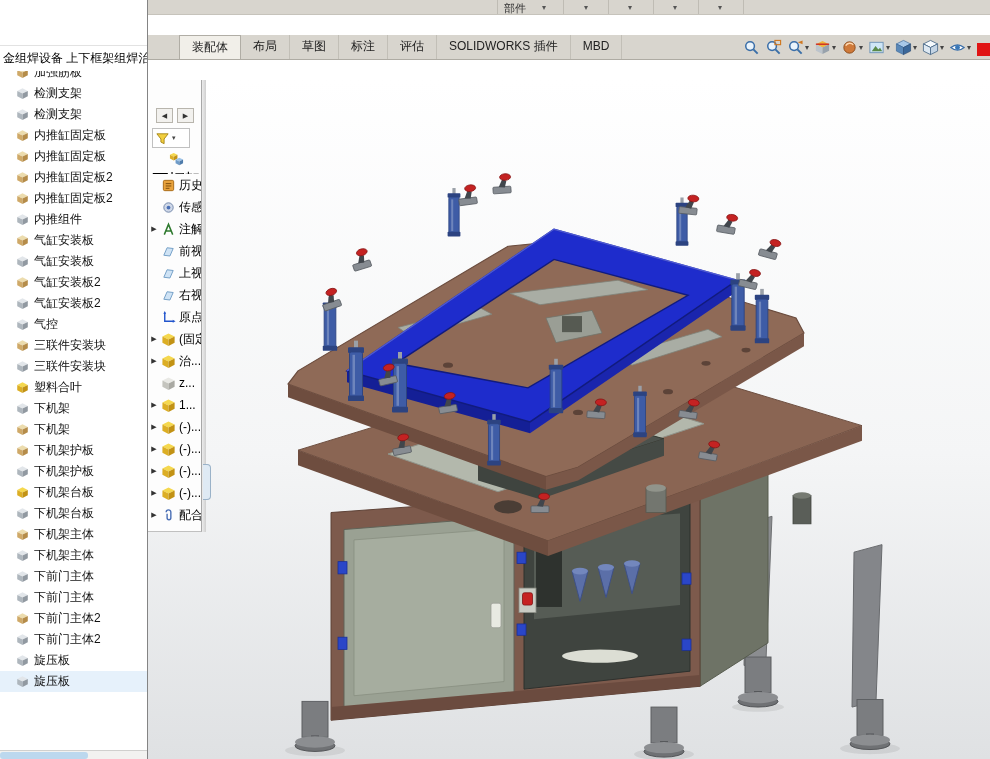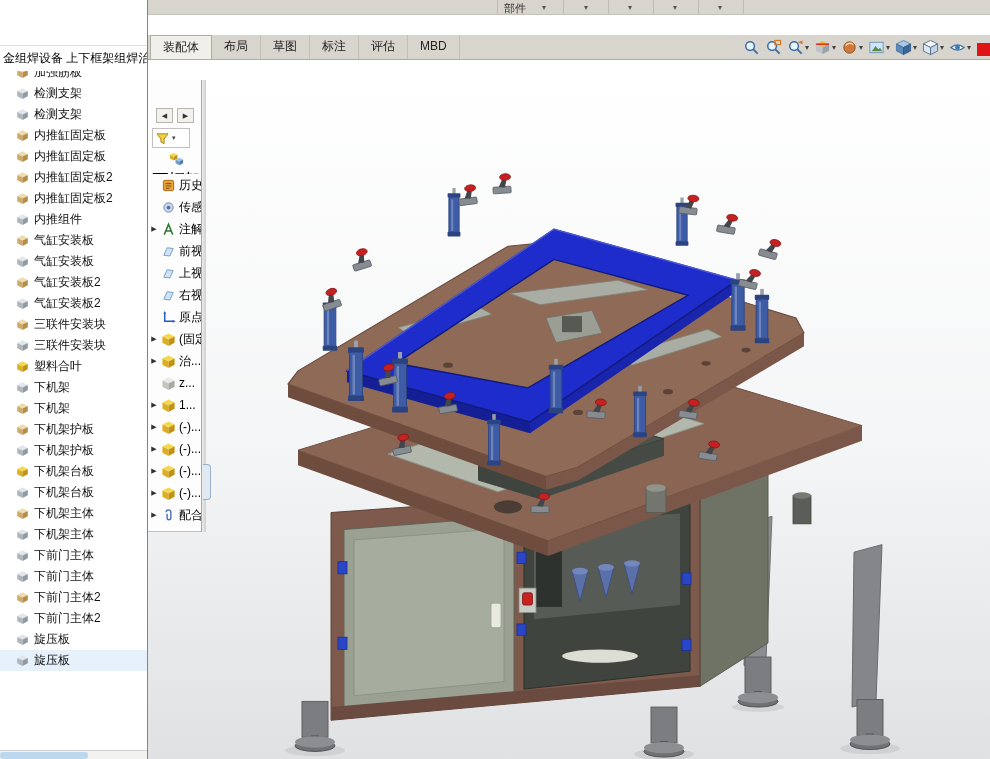--- a/index.html
+++ b/index.html
@@ -23,21 +23,21 @@
 
 
 .right-region{flex:1;display:flex;flex-direction:column;height:100%;min-width:0;gap:20px;}
 .top-strip{height:15px;background:var(--ribbon-bg,#d8d5ce);position:relative;border-bottom:1px solid #c6c3bb;}
 .ts-label{position:absolute;left:356px;top:1px;font-size:11px;color:#333;}
 .ts-dd{position:absolute;top:3px;font-size:8px;color:#555;}
 .ts-sep{position:absolute;top:0;height:14px;width:1px;background:#bfbcb4;}
 .tab-row{height:25px;background:var(--ribbon-bg,#d8d5ce);display:flex;align-items:stretch;position:relative;border-bottom:1px solid #aeaba3;}
 .tabs{display:flex;height:100%;margin-left:2px;}
 .tab{padding:0 12px;font-size:12px;color:#222;line-height:23px;border-right:1px solid #c2bfb7;white-space:nowrap;}
-.tab.active{background:var(--tab-active-bg,#f1efe9);border:1px solid #b0ada5;border-bottom:none;}
+.tab.active{background:var(--tab-active-bg,#f1efe9);border:1px solid #b0ada5;border-bottom:none;margin-left:29px;}
 .hud{margin-left:auto;display:flex;align-items:center;gap:3px;padding-right:18px;}
 .hud-btn{display:flex;align-items:center;height:22px;padding:0 1px;}
 .hud-btn svg{width:17px;height:17px;display:block;}
 .hud-btn .dd{font-size:8px;color:#444;margin-left:1px;}
 .red-marker{position:absolute;right:0;top:8px;width:13px;height:13px;background:var(--accent-red,#e01414);}
 
 
 .viewport{position:relative;flex:1;background:linear-gradient(180deg,var(--viewport-top,#ffffff) 0%,#f4f5f6 55%,var(--viewport-bottom,#dfe1e3) 100%);overflow:hidden;}
 .viewport>svg.model{position:absolute;inset:0;width:100%;height:100%;}
 
@@ -181,20 +181,30 @@
               <polygon points="8,1.5 14.5,4.8 8,8.1 1.5,4.8" fill="#e2e6ea"></polygon>
               <polygon points="1.5,4.8 8,8.1 8,14.8 1.5,11.5" fill="#aeb6bd"></polygon>
               <polygon points="14.5,4.8 8,8.1 8,14.8 14.5,11.5" fill="#9199a1"></polygon>
             </svg>
           </span>
           <span>气缸安装板2</span>
         </div>
         <div class="part-row">
           <span class="p-icon">
             <svg viewBox="0 0 16 16">
+              <polygon points="8,1.5 14.5,4.8 8,8.1 1.5,4.8" fill="#e2e6ea"></polygon>
+              <polygon points="1.5,4.8 8,8.1 8,14.8 1.5,11.5" fill="#aeb6bd"></polygon>
+              <polygon points="14.5,4.8 8,8.1 8,14.8 14.5,11.5" fill="#9199a1"></polygon>
+            </svg>
+          </span>
+          <span>气控</span>
+        </div>
+        <div class="part-row">
+          <span class="p-icon">
+            <svg viewBox="0 0 16 16">
               <polygon points="8,1.5 14.5,4.8 8,8.1 1.5,4.8" fill="#ecdcae"></polygon>
               <polygon points="1.5,4.8 8,8.1 8,14.8 1.5,11.5" fill="#cfa968"></polygon>
               <polygon points="14.5,4.8 8,8.1 8,14.8 14.5,11.5" fill="#b58c49"></polygon>
             </svg>
           </span>
           <span>三联件安装块</span>
         </div>
         <div class="part-row">
           <span class="p-icon">
             <svg viewBox="0 0 16 16">
@@ -378,20 +388,21 @@
         <span class="ts-dd" style="left: 570px;">▾</span>
       </div>
 
     <div class="tab-row">
       <div id="tabs" class="tabs">
           <div class="tab active">装配体</div>
           <div class="tab">布局</div>
           <div class="tab">草图</div>
           <div class="tab">标注</div>
           <div class="tab">评估</div>
+          <div class="tab">SOLIDWORKS 插件</div>
           <div class="tab">MBD</div>
         </div>
       <div id="hud" class="hud">
           <div class="hud-btn">
             <span>
               <svg viewBox="0 0 18 18">
                 <circle cx="7.5" cy="7.5" r="4.6" fill="#eaf4fc" stroke="#3a6ea8" stroke-width="1.6"></circle>
                 <line x1="11" y1="11" x2="15.5" y2="15.5" stroke="#3a6ea8" stroke-width="2"></line>
               </svg>
             </span>

